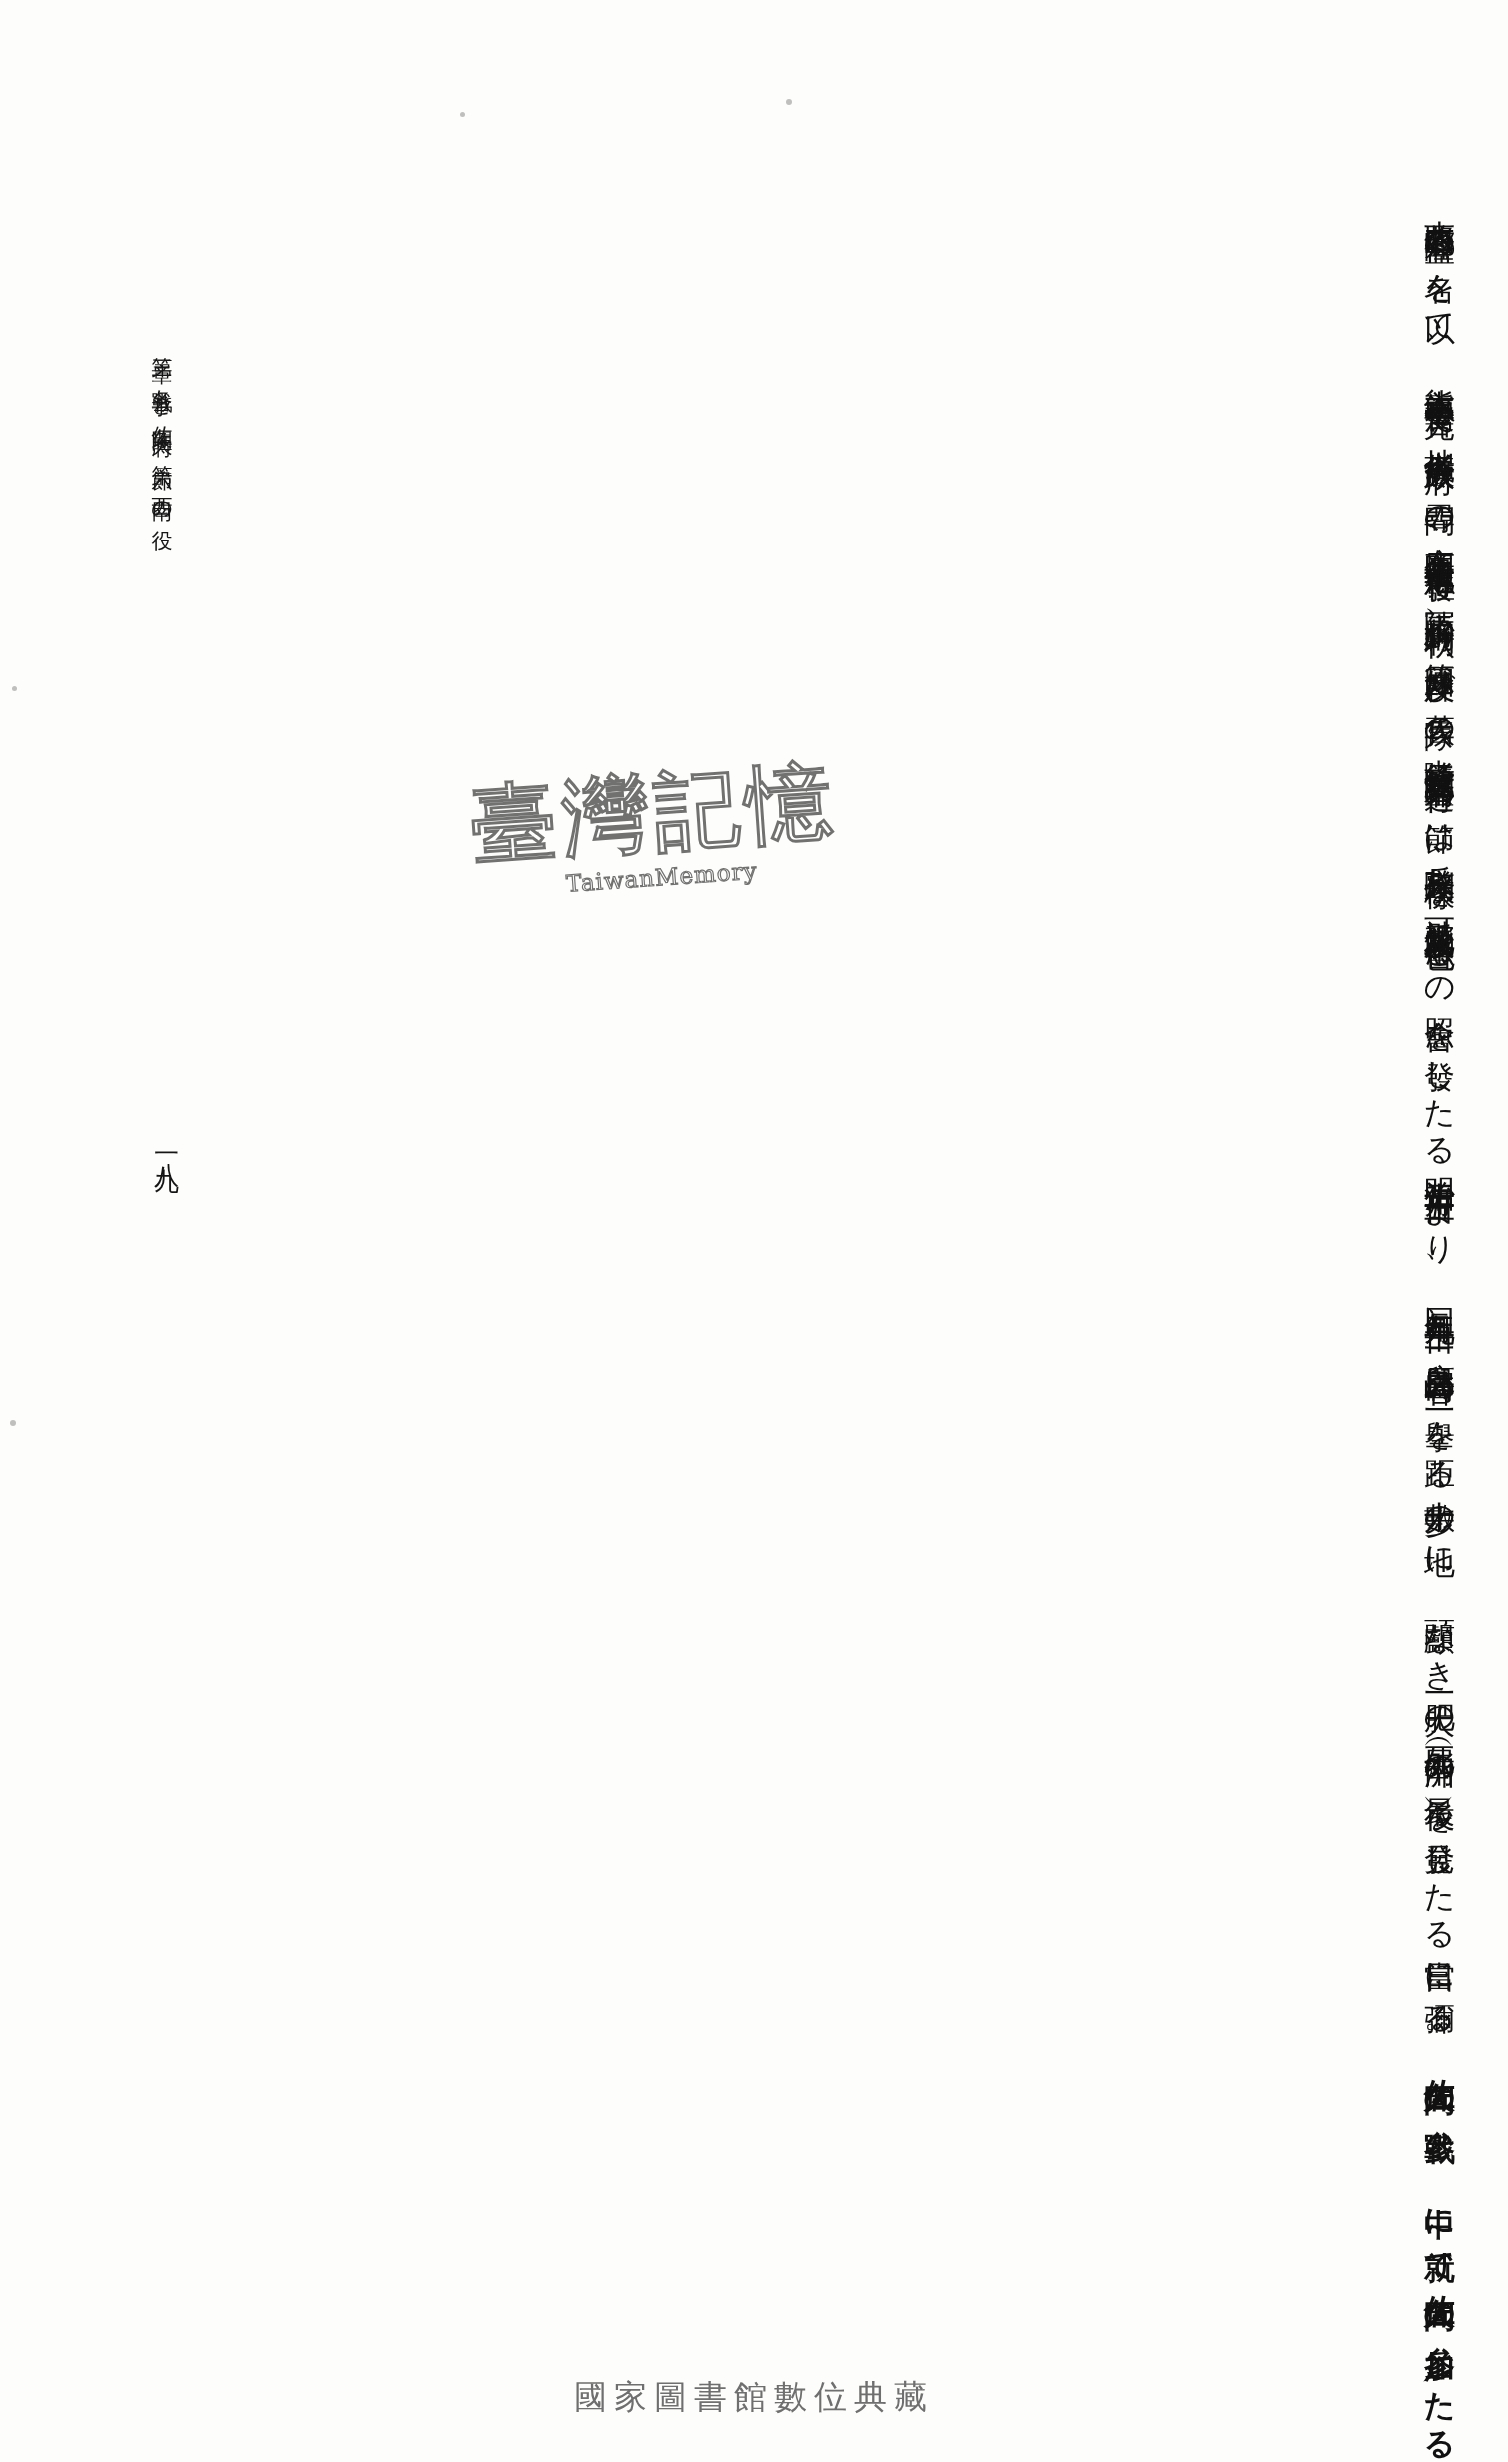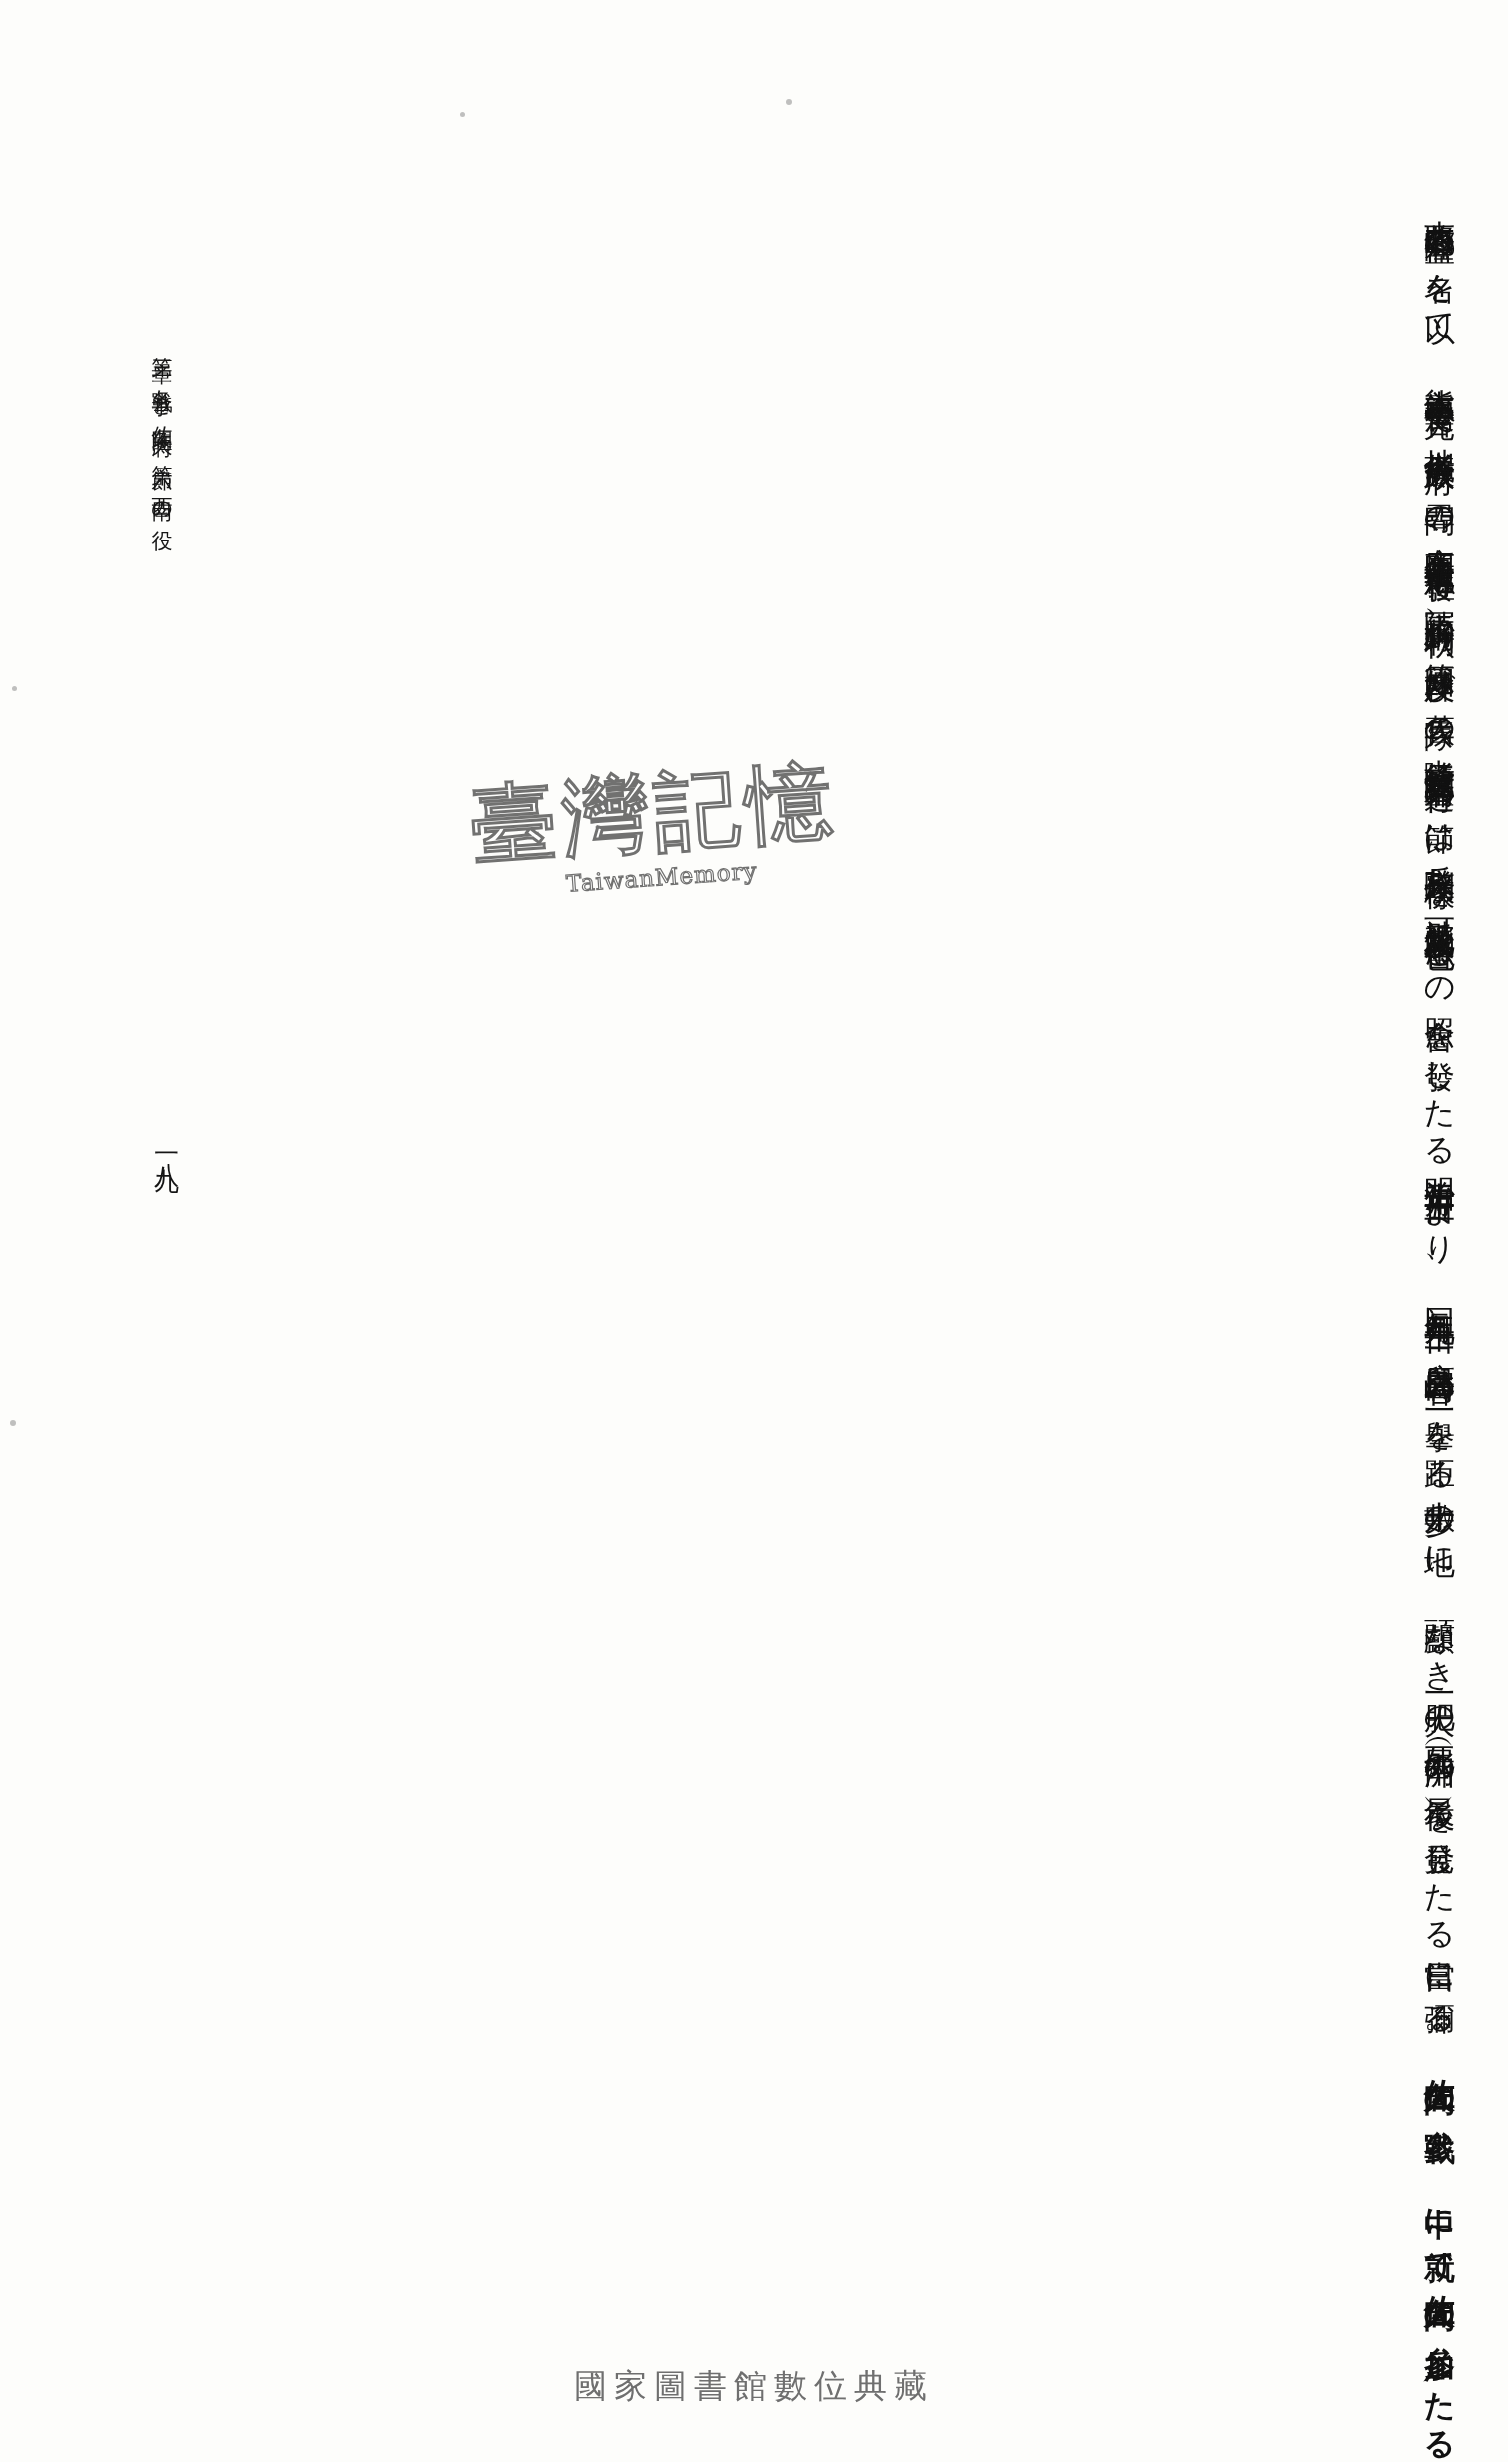--- a/index.html
+++ b/index.html
@@ -111,21 +111,21 @@
     letter-spacing: 1px;
     font-family: "DejaVu Serif", serif;
     transform: rotate(-4deg);
   }
 
   
   .bottom-stamp {
     position: absolute;
     left: 0;
     right: 0;
-    bottom: 53px;
+    bottom: 42px;
     text-align: center;
     font-size: 33px;
     letter-spacing: 7px;
     color: #6f6f6f;
     font-family: "DejaVu Serif", "Liberation Serif", serif;
   }
 </style>
 </head>
 <body>
 

